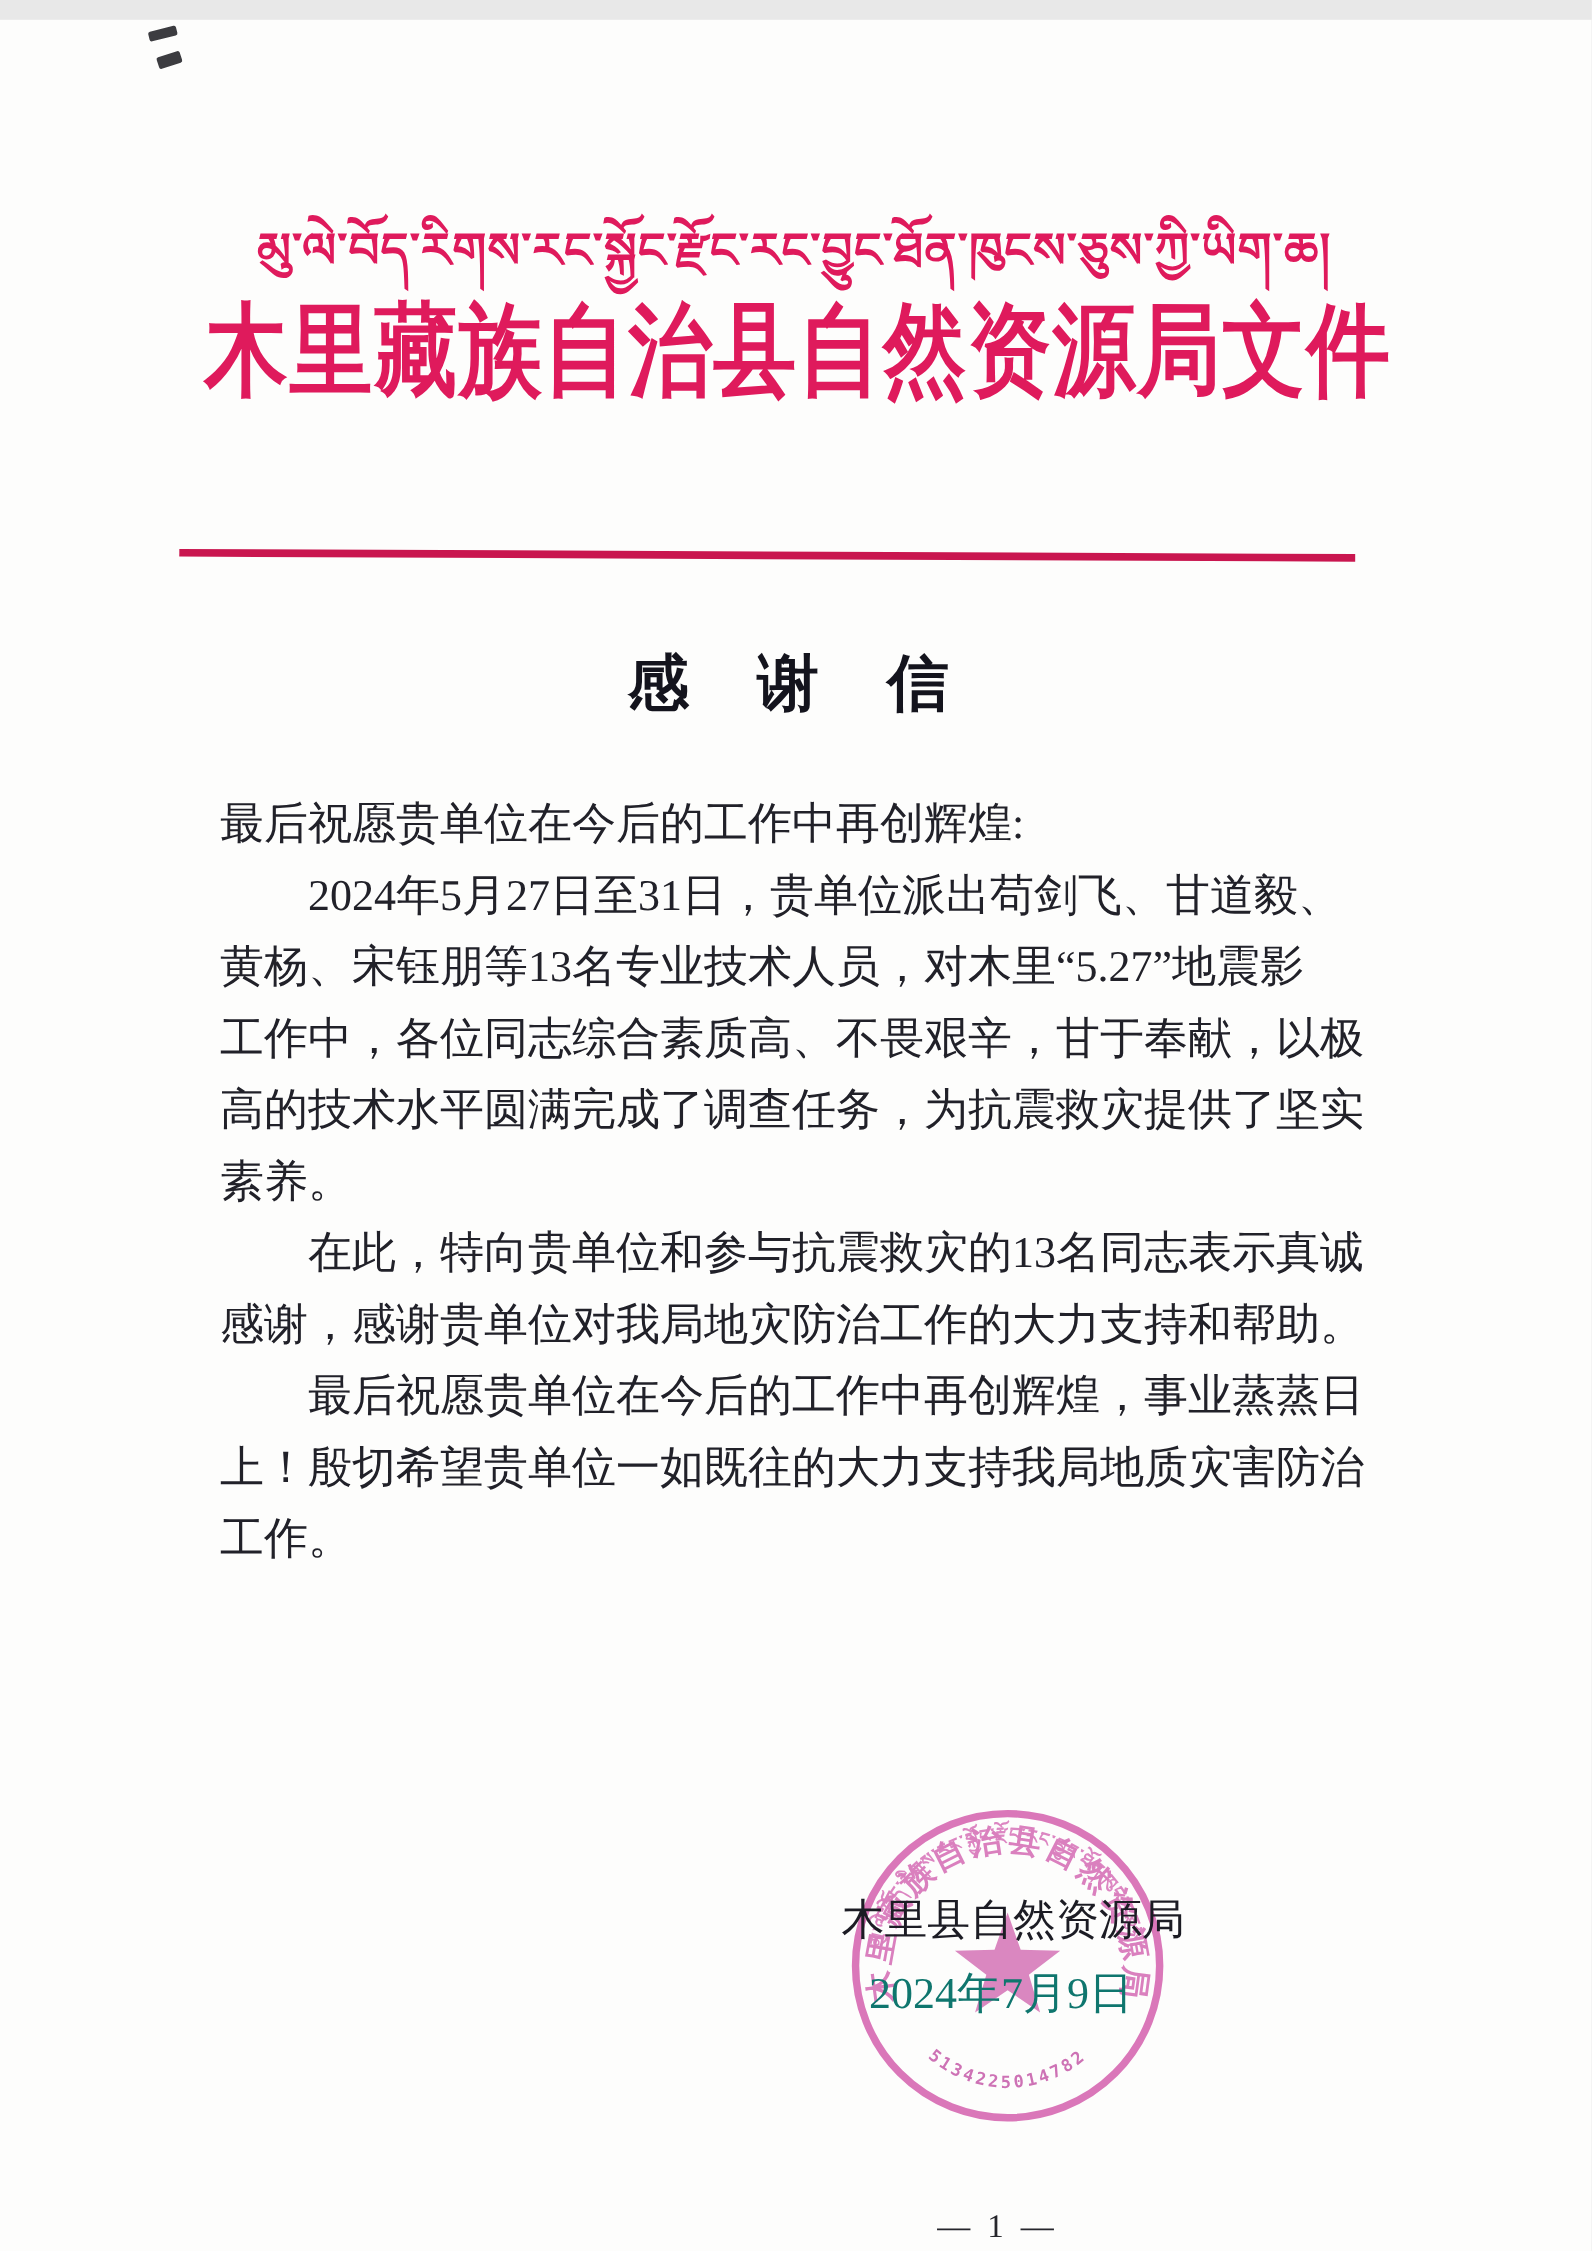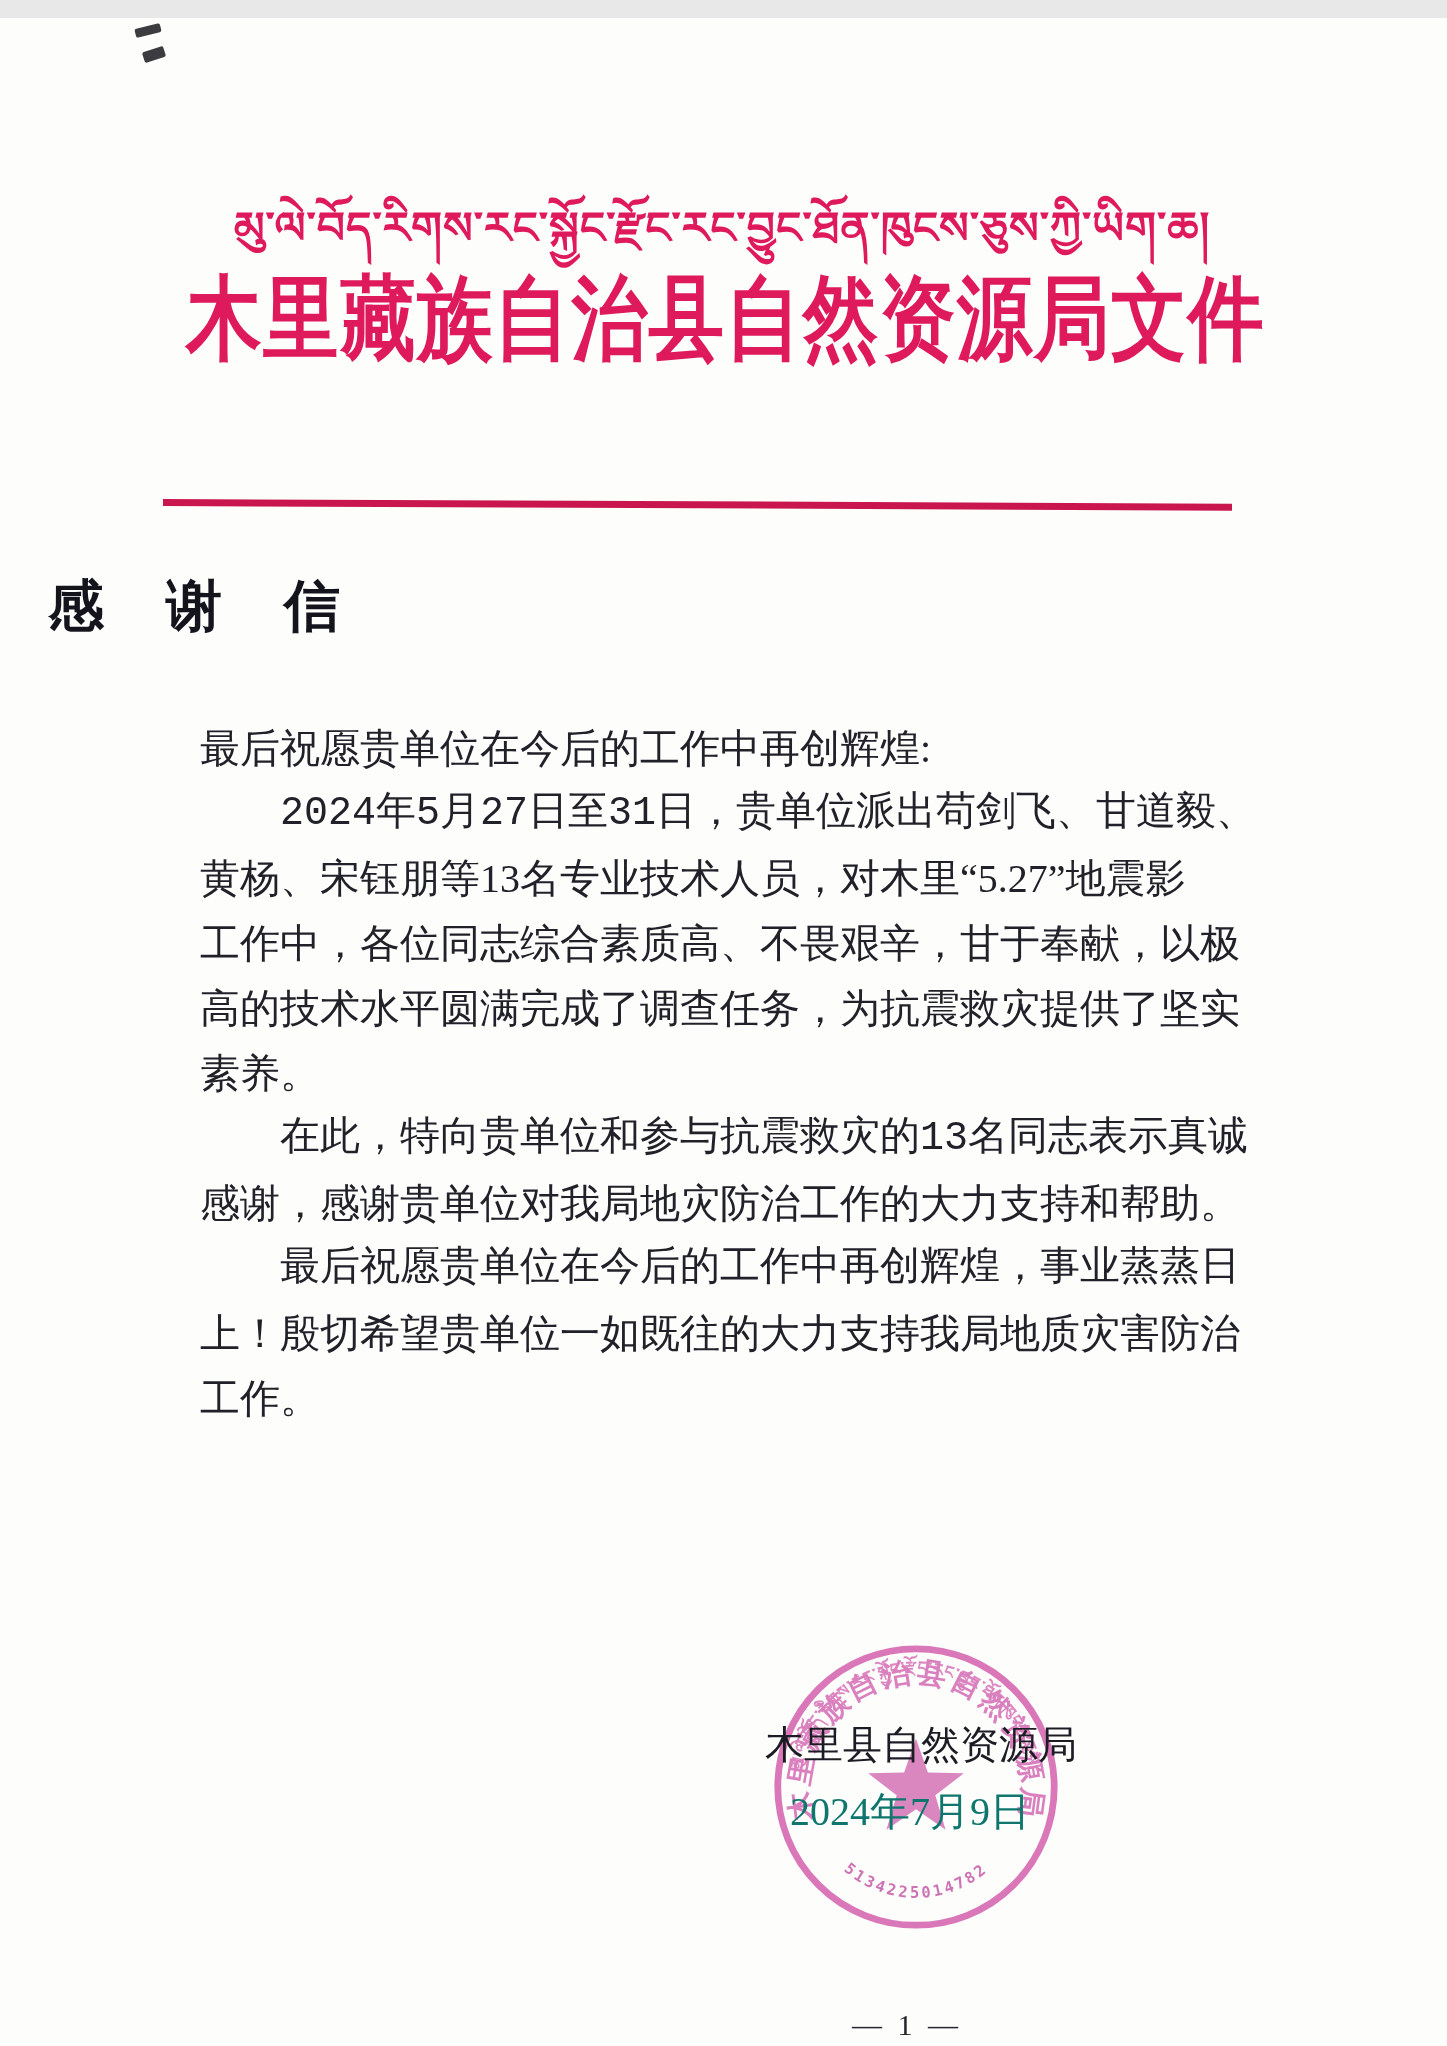--- a/index.html
+++ b/index.html
@@ -30,34 +30,34 @@
     color:#df1a5c;letter-spacing:2px;
     transform:scaleX(0.82);transform-origin:left center;
   }
   .red-rule{
     position:absolute;left:163px;top:481px;width:1069px;height:7px;
     background:#c9164f;
     transform:rotate(0.25deg);transform-origin:left center;
   }
   
   .letter-title{
-    position:absolute;left:0;right:0;top:556px;
-    text-align:left;
+    position:absolute;left:0;right:0;top:572px;
+    text-align:center;
     font-size:56px;font-weight:bold;color:#14141d;
     letter-spacing:62px;padding-left:48px;
     line-height:64px;
   }
   
   .body-block{
     position:absolute;left:200px;top:698px;width:1044px;
     font-size:40px;line-height:65px;
     color:#212129;
   }
   .bline{white-space:nowrap;}
-  .bline.indent{text-indent:2em;font-family:Liberation Mono, monospace;}
+  .bline.indent{text-indent:2em;}
   
   .stamp{
     position:absolute;left:771px;top:1624px;width:290px;height:290px;
     opacity:0.88;mix-blend-mode:multiply;
     z-index:1;
   }
   .sig-org{
     position:absolute;left:765px;top:1700px;width:310px;
     text-align:right;white-space:nowrap;
     font-size:39px;color:#1c1c24;z-index:2;

